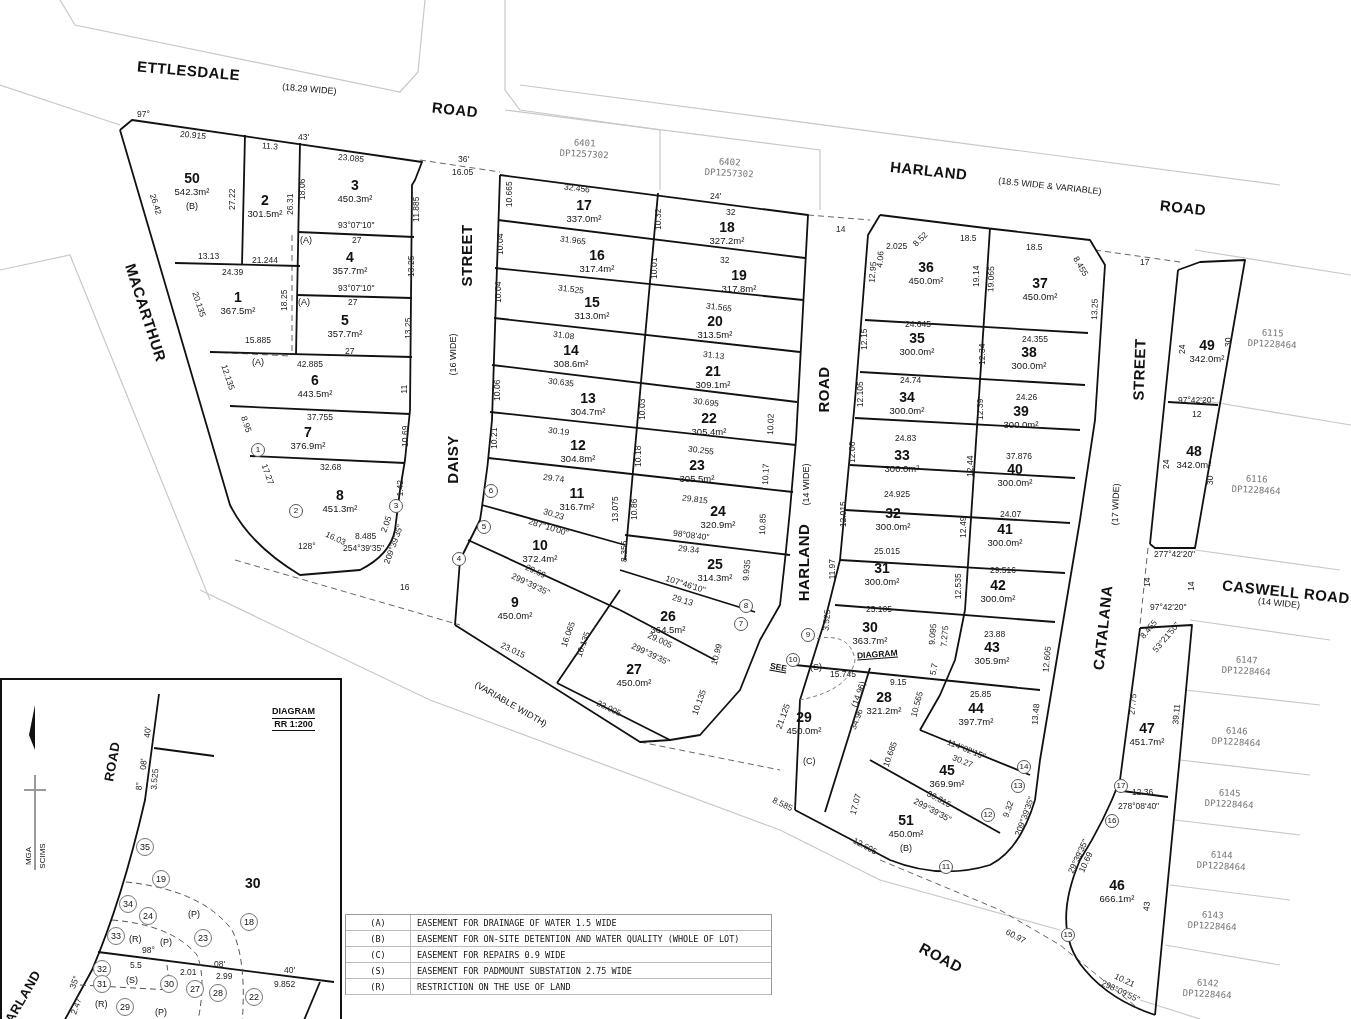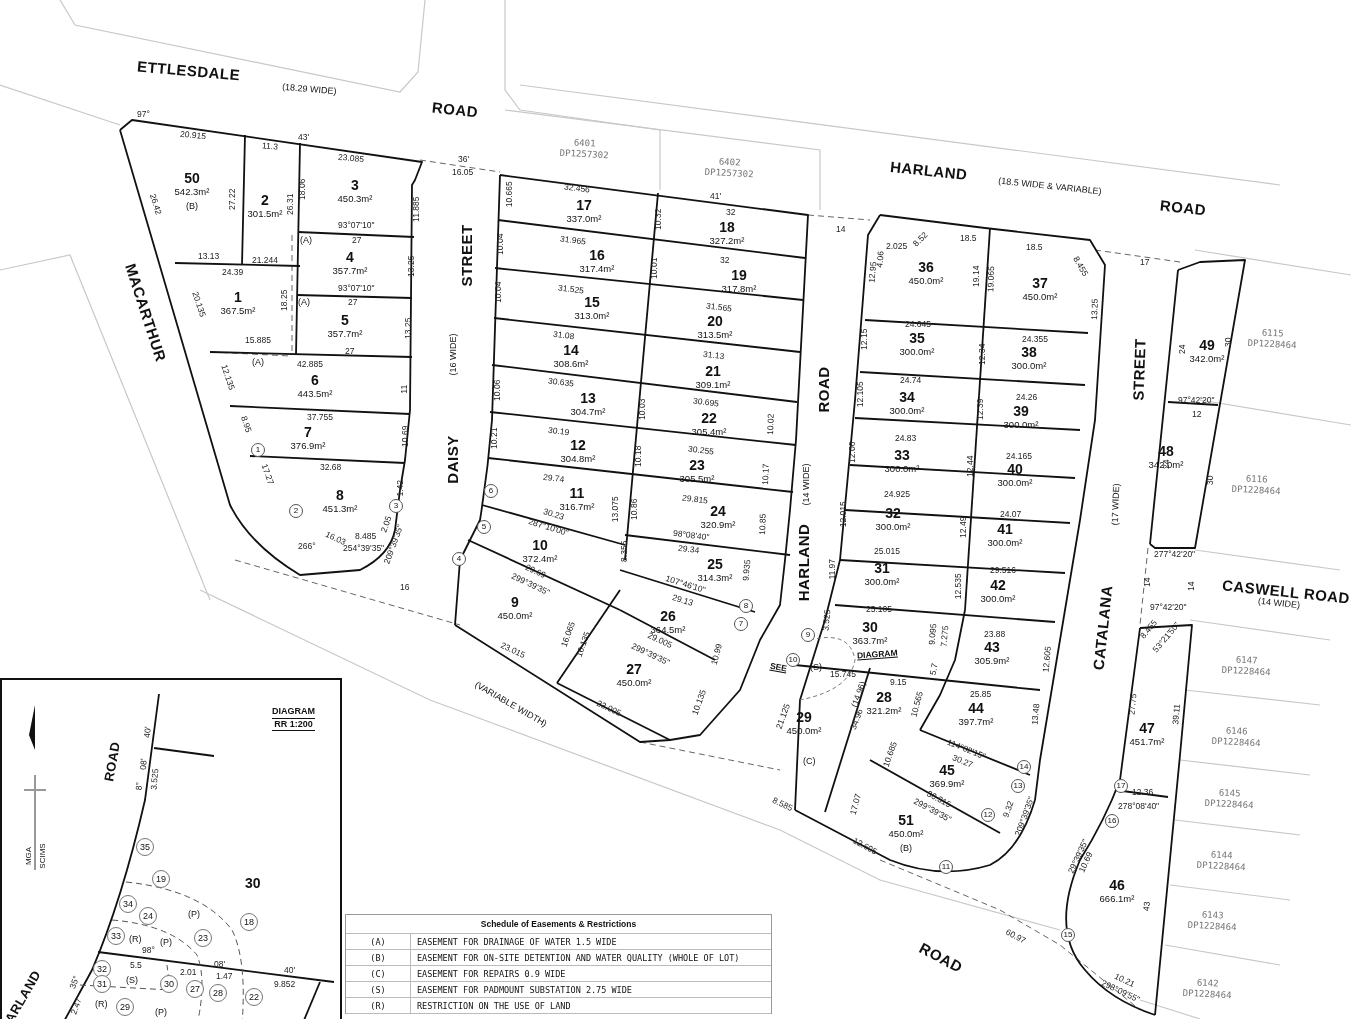--- a/index.html
+++ b/index.html
@@ -332,21 +332,21 @@
   </div>
 <div class="lot" style="left:906px;top:832px;">
     <div class="lotnum">51</div>
     <div class="lotarea">450.0m²</div>
     <div class="tag" style="margin-top:4px">(B)</div>
   </div>
 <div class="lot" style="left:1207px;top:350px;">
     <div class="lotnum">49</div>
     <div class="lotarea">342.0m²</div>
   </div>
-<div class="lot" style="left:1166px;top:456px;">
+<div class="lot" style="left:1194px;top:456px;">
     <div class="lotnum">48</div>
     <div class="lotarea">342.0m²</div>
   </div>
 <div class="lot" style="left:1147px;top:733px;">
     <div class="lotnum">47</div>
     <div class="lotarea">451.7m²</div>
   </div>
 <div class="lot" style="left:1117px;top:890px;">
     <div class="lotnum">46</div>
     <div class="lotarea">666.1m²</div>
@@ -424,21 +424,21 @@
 <div class="lbl dim" style="left:395px;top:432px;transform:rotate(-90deg);">10.69</div>
 <div class="lbl dim" style="left:320px;top:463px;">32.68</div>
 <div class="lbl dim" style="left:257px;top:470px;transform:rotate(70deg);">17.27</div>
 <div class="lbl dim" style="left:392px;top:484px;transform:rotate(-90deg);">1.42</div>
 <div class="lbl dim" style="left:325px;top:534px;transform:rotate(25deg);">16.03</div>
 <div class="lbl dim" style="left:355px;top:532px;">8.485</div>
 <div class="lbl dim" style="left:378px;top:520px;transform:rotate(-70deg);">2.05</div>
 <div class="lbl dim" style="left:343px;top:544px;">254°39'35"</div>
 <div class="lbl dim" style="left:373px;top:540px;transform:rotate(-70deg);">209°39'35"</div>
 <div class="lbl dim" style="left:400px;top:583px;">16</div>
-<div class="lbl dim" style="left:298px;top:542px;">266°</div>
+<div class="lbl dim" style="left:298px;top:542px;">128°</div>
 <div class="lbl dim" style="left:458px;top:155px;">36'</div>
 <div class="lbl dim" style="left:452px;top:168px;">16.05</div>
 <div class="lbl dim" style="left:564px;top:184px;transform:rotate(7deg);">32.456</div>
 <div class="lbl dim" style="left:496px;top:190px;transform:rotate(-90deg);">10.665</div>
 <div class="lbl dim" style="left:560px;top:236px;transform:rotate(7deg);">31.965</div>
 <div class="lbl dim" style="left:490px;top:240px;transform:rotate(-90deg);">10.04</div>
 <div class="lbl dim" style="left:558px;top:285px;transform:rotate(7deg);">31.525</div>
 <div class="lbl dim" style="left:488px;top:288px;transform:rotate(-90deg);">10.04</div>
 <div class="lbl dim" style="left:553px;top:331px;transform:rotate(7deg);">31.08</div>
 <div class="lbl dim" style="left:548px;top:378px;transform:rotate(7deg);">30.635</div>
@@ -474,42 +474,42 @@
 <div class="lbl dim" style="left:736px;top:566px;transform:rotate(-85deg);">9.935</div>
 <div class="lbl dim" style="left:647px;top:636px;transform:rotate(25deg);">29.005</div>
 <div class="lbl dim" style="left:630px;top:650px;transform:rotate(25deg);">299°39'35"</div>
 <div class="lbl dim" style="left:706px;top:650px;transform:rotate(-75deg);">10.99</div>
 <div class="lbl dim" style="left:686px;top:698px;transform:rotate(-70deg);">10.135</div>
 <div class="lbl dim" style="left:596px;top:704px;transform:rotate(25deg);">23.005</div>
 <div class="lbl dim" style="left:760px;top:420px;transform:rotate(-88deg);">10.02</div>
 <div class="lbl dim" style="left:755px;top:470px;transform:rotate(-88deg);">10.17</div>
 <div class="lbl dim" style="left:752px;top:520px;transform:rotate(-88deg);">10.85</div>
 <div class="lbl dim" style="left:836px;top:225px;">14</div>
-<div class="lbl dim" style="left:710px;top:192px;">41'</div>
+<div class="lbl dim" style="left:710px;top:192px;">24'</div>
 <div class="lbl dim" style="left:862px;top:268px;transform:rotate(-85deg);">12.95</div>
 <div class="lbl dim" style="left:872px;top:255px;transform:rotate(-85deg);">4.06</div>
 <div class="lbl dim" style="left:886px;top:242px;">2.025</div>
 <div class="lbl dim" style="left:912px;top:235px;transform:rotate(-45deg);">8.52</div>
 <div class="lbl dim" style="left:960px;top:234px;">18.5</div>
 <div class="lbl dim" style="left:1026px;top:243px;">18.5</div>
 <div class="lbl dim" style="left:966px;top:272px;transform:rotate(-90deg);">19.14</div>
 <div class="lbl dim" style="left:978px;top:275px;transform:rotate(-88deg);">19.065</div>
 <div class="lbl dim" style="left:1070px;top:262px;transform:rotate(60deg);">8.455</div>
 <div class="lbl dim" style="left:1084px;top:305px;transform:rotate(-88deg);">13.25</div>
 <div class="lbl dim" style="left:905px;top:320px;">24.645</div>
 <div class="lbl dim" style="left:854px;top:335px;transform:rotate(-90deg);">12.15</div>
 <div class="lbl dim" style="left:1022px;top:335px;">24.355</div>
 <div class="lbl dim" style="left:972px;top:350px;transform:rotate(-90deg);">12.34</div>
 <div class="lbl dim" style="left:900px;top:376px;">24.74</div>
 <div class="lbl dim" style="left:847px;top:390px;transform:rotate(-90deg);">12.105</div>
 <div class="lbl dim" style="left:1016px;top:393px;">24.26</div>
 <div class="lbl dim" style="left:970px;top:405px;transform:rotate(-90deg);">12.39</div>
 <div class="lbl dim" style="left:895px;top:434px;">24.83</div>
 <div class="lbl dim" style="left:842px;top:448px;transform:rotate(-90deg);">12.06</div>
-<div class="lbl dim" style="left:1006px;top:452px;">24.165</div>
+<div class="lbl dim" style="left:1006px;top:452px;">37.876</div>
 <div class="lbl dim" style="left:960px;top:462px;transform:rotate(-90deg);">12.44</div>
 <div class="lbl dim" style="left:884px;top:490px;">24.925</div>
 <div class="lbl dim" style="left:830px;top:510px;transform:rotate(-90deg);">12.015</div>
 <div class="lbl dim" style="left:1000px;top:510px;">24.07</div>
 <div class="lbl dim" style="left:953px;top:523px;transform:rotate(-90deg);">12.49</div>
 <div class="lbl dim" style="left:874px;top:547px;">25.015</div>
 <div class="lbl dim" style="left:822px;top:565px;transform:rotate(-90deg);">11.97</div>
 <div class="lbl dim" style="left:990px;top:566px;">29.516</div>
 <div class="lbl dim" style="left:945px;top:582px;transform:rotate(-90deg);">12.535</div>
 <div class="lbl dim" style="left:866px;top:605px;">25.105</div>
@@ -636,34 +636,31 @@
   <div class="lbl tag" style="left:124px;top:296px;">(S)</div>
   <div class="lbl tag" style="left:93px;top:320px;">(R)</div>
   <div class="lbl tag" style="left:153px;top:328px;">(P)</div>
   <div class="lbl dim" style="left:140px;top:48px;transform:rotate(-85deg);">40'</div>
   <div class="lbl dim" style="left:136px;top:80px;transform:rotate(-85deg);">08'</div>
   <div class="lbl dim" style="left:142px;top:95px;transform:rotate(-85deg);">3.525</div>
   <div class="lbl dim" style="left:133px;top:102px;transform:rotate(-85deg);">8°</div>
   <div class="lbl dim" style="left:140px;top:266px;">98°</div>
   <div class="lbl dim" style="left:128px;top:281px;">5.5</div>
   <div class="lbl dim" style="left:178px;top:288px;">2.01</div>
-  <div class="lbl dim" style="left:214px;top:292px;">1.47</div>
+  <div class="lbl dim" style="left:214px;top:292px;">2.99</div>
   <div class="lbl dim" style="left:212px;top:280px;">08'</div>
   <div class="lbl dim" style="left:282px;top:286px;">40'</div>
   <div class="lbl dim" style="left:272px;top:300px;">9.852</div>
   <div class="lbl dim" style="left:66px;top:298px;transform:rotate(-70deg);">35°</div>
   <div class="lbl dim" style="left:66px;top:322px;transform:rotate(-70deg);">2.47</div>
 </div>
 
 <div class="sched">
   <table>
     <thead>
-      <tr>
-          <th class="caption" colspan="2">Schedule of Easements &amp; Restrictions</th>
-        </tr>
     </thead>
     <tbody>
       <tr>
           <td class="t">(A)</td>
           <td>EASEMENT FOR DRAINAGE OF WATER 1.5 WIDE</td>
         </tr>
       <tr>
           <td class="t">(B)</td>
           <td>EASEMENT FOR ON-SITE DETENTION AND WATER QUALITY (WHOLE OF LOT)</td>
         </tr>

